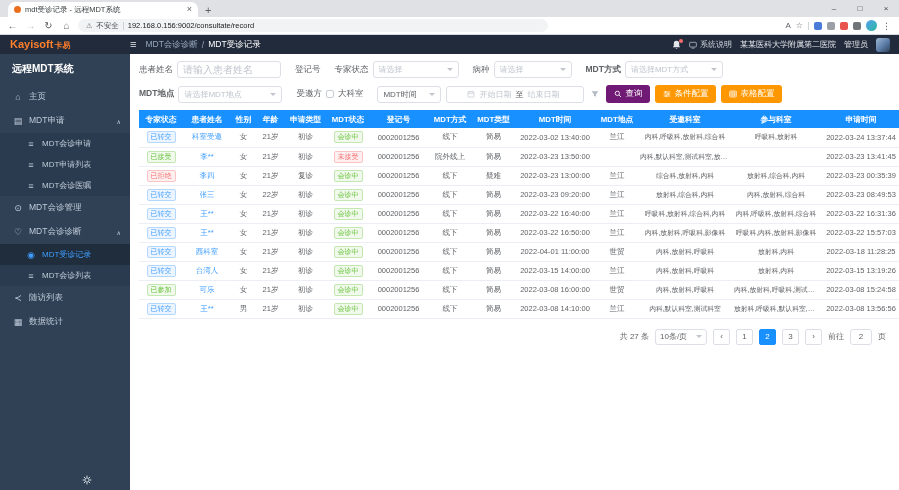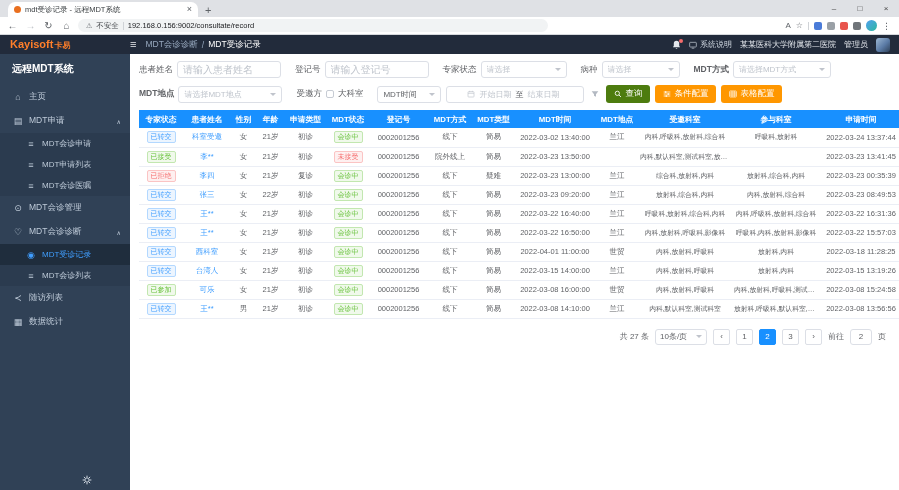--- a/index.html
+++ b/index.html
@@ -74,21 +74,21 @@
   .radios{display:flex;gap:9px;margin-left:7px}
   .radio{display:flex;align-items:center;gap:3px;font-size:8.5px;color:#606266;cursor:pointer}
   .rdot{width:8px;height:8px;border:1px solid #c7ccd4;border-radius:50%;background:#fff;position:relative;flex:0 0 auto}
   .radio.sel{color:#1890ff}
   .radio.sel .rdot{border-color:#1890ff}
   .radio.sel .rdot::after{content:"";position:absolute;inset:1.5px;border-radius:50%;background:#1890ff}
   .daterange{height:17px;width:138px;border:1px solid #dcdfe6;border-radius:3px;display:flex;align-items:center;gap:4px;padding:0 20px;font-size:8px;color:#bfc4cc;cursor:pointer}
   .daterange .to{color:#606266}
   .toolic{display:flex;align-items:center;margin:0 2px;cursor:pointer}
   .btn{height:18px;border:none;border-radius:3px;display:flex;align-items:center;gap:3px;padding:0 8px;font-size:8.5px;color:#fff;cursor:pointer;font-family:inherit;white-space:nowrap}
-  .btn-blue{background:#4d7c0f}
+  .btn-blue{background:#701a75}
   .btn-orange{background:#ff9700}
 
   
   table{width:100%;border-collapse:collapse;table-layout:fixed}
   thead th{background:#1890ff;color:#fff;font-size:7.8px;font-weight:bold;height:18px;padding:0 2px;white-space:nowrap;overflow:hidden}
   tbody td{height:19px;font-size:7.5px;color:#606266;text-align:center;border-bottom:1px solid #ebeef5;padding:0 2px;white-space:nowrap;overflow:hidden;text-overflow:ellipsis}
   tbody td:nth-child(12),tbody td:nth-child(13){font-size:6.8px}
   .name-link{color:#409eff;cursor:pointer}
   .badge{display:inline-block;font-size:7px;line-height:10px;padding:0 3px;border-radius:2px;border:1px solid}
   .badge.blue{color:#409eff;border-color:#b3d8ff;background:#ecf5ff}
@@ -250,21 +250,20 @@
 
     <div class="content">
 
       <div class="frow">
         <div class="fgroup">
           <span class="flabel">患者姓名</span>
           <input class="finput" style="width: 104px;" placeholder="请输入患者姓名">
         </div>
         <div class="fgroup">
           <span class="flabel">登记号</span>
-          <input class="finput" style="width: 104px;" placeholder="请输入登记号">
         </div>
         <div class="fgroup">
           <span class="flabel">专家状态</span>
           <div class="fselect" style="width:86px">
             <span class="ph">请选择</span>
             <span class="caret"></span>
           </div>
         </div>
         <div class="fgroup">
           <span class="flabel">病种</span>

